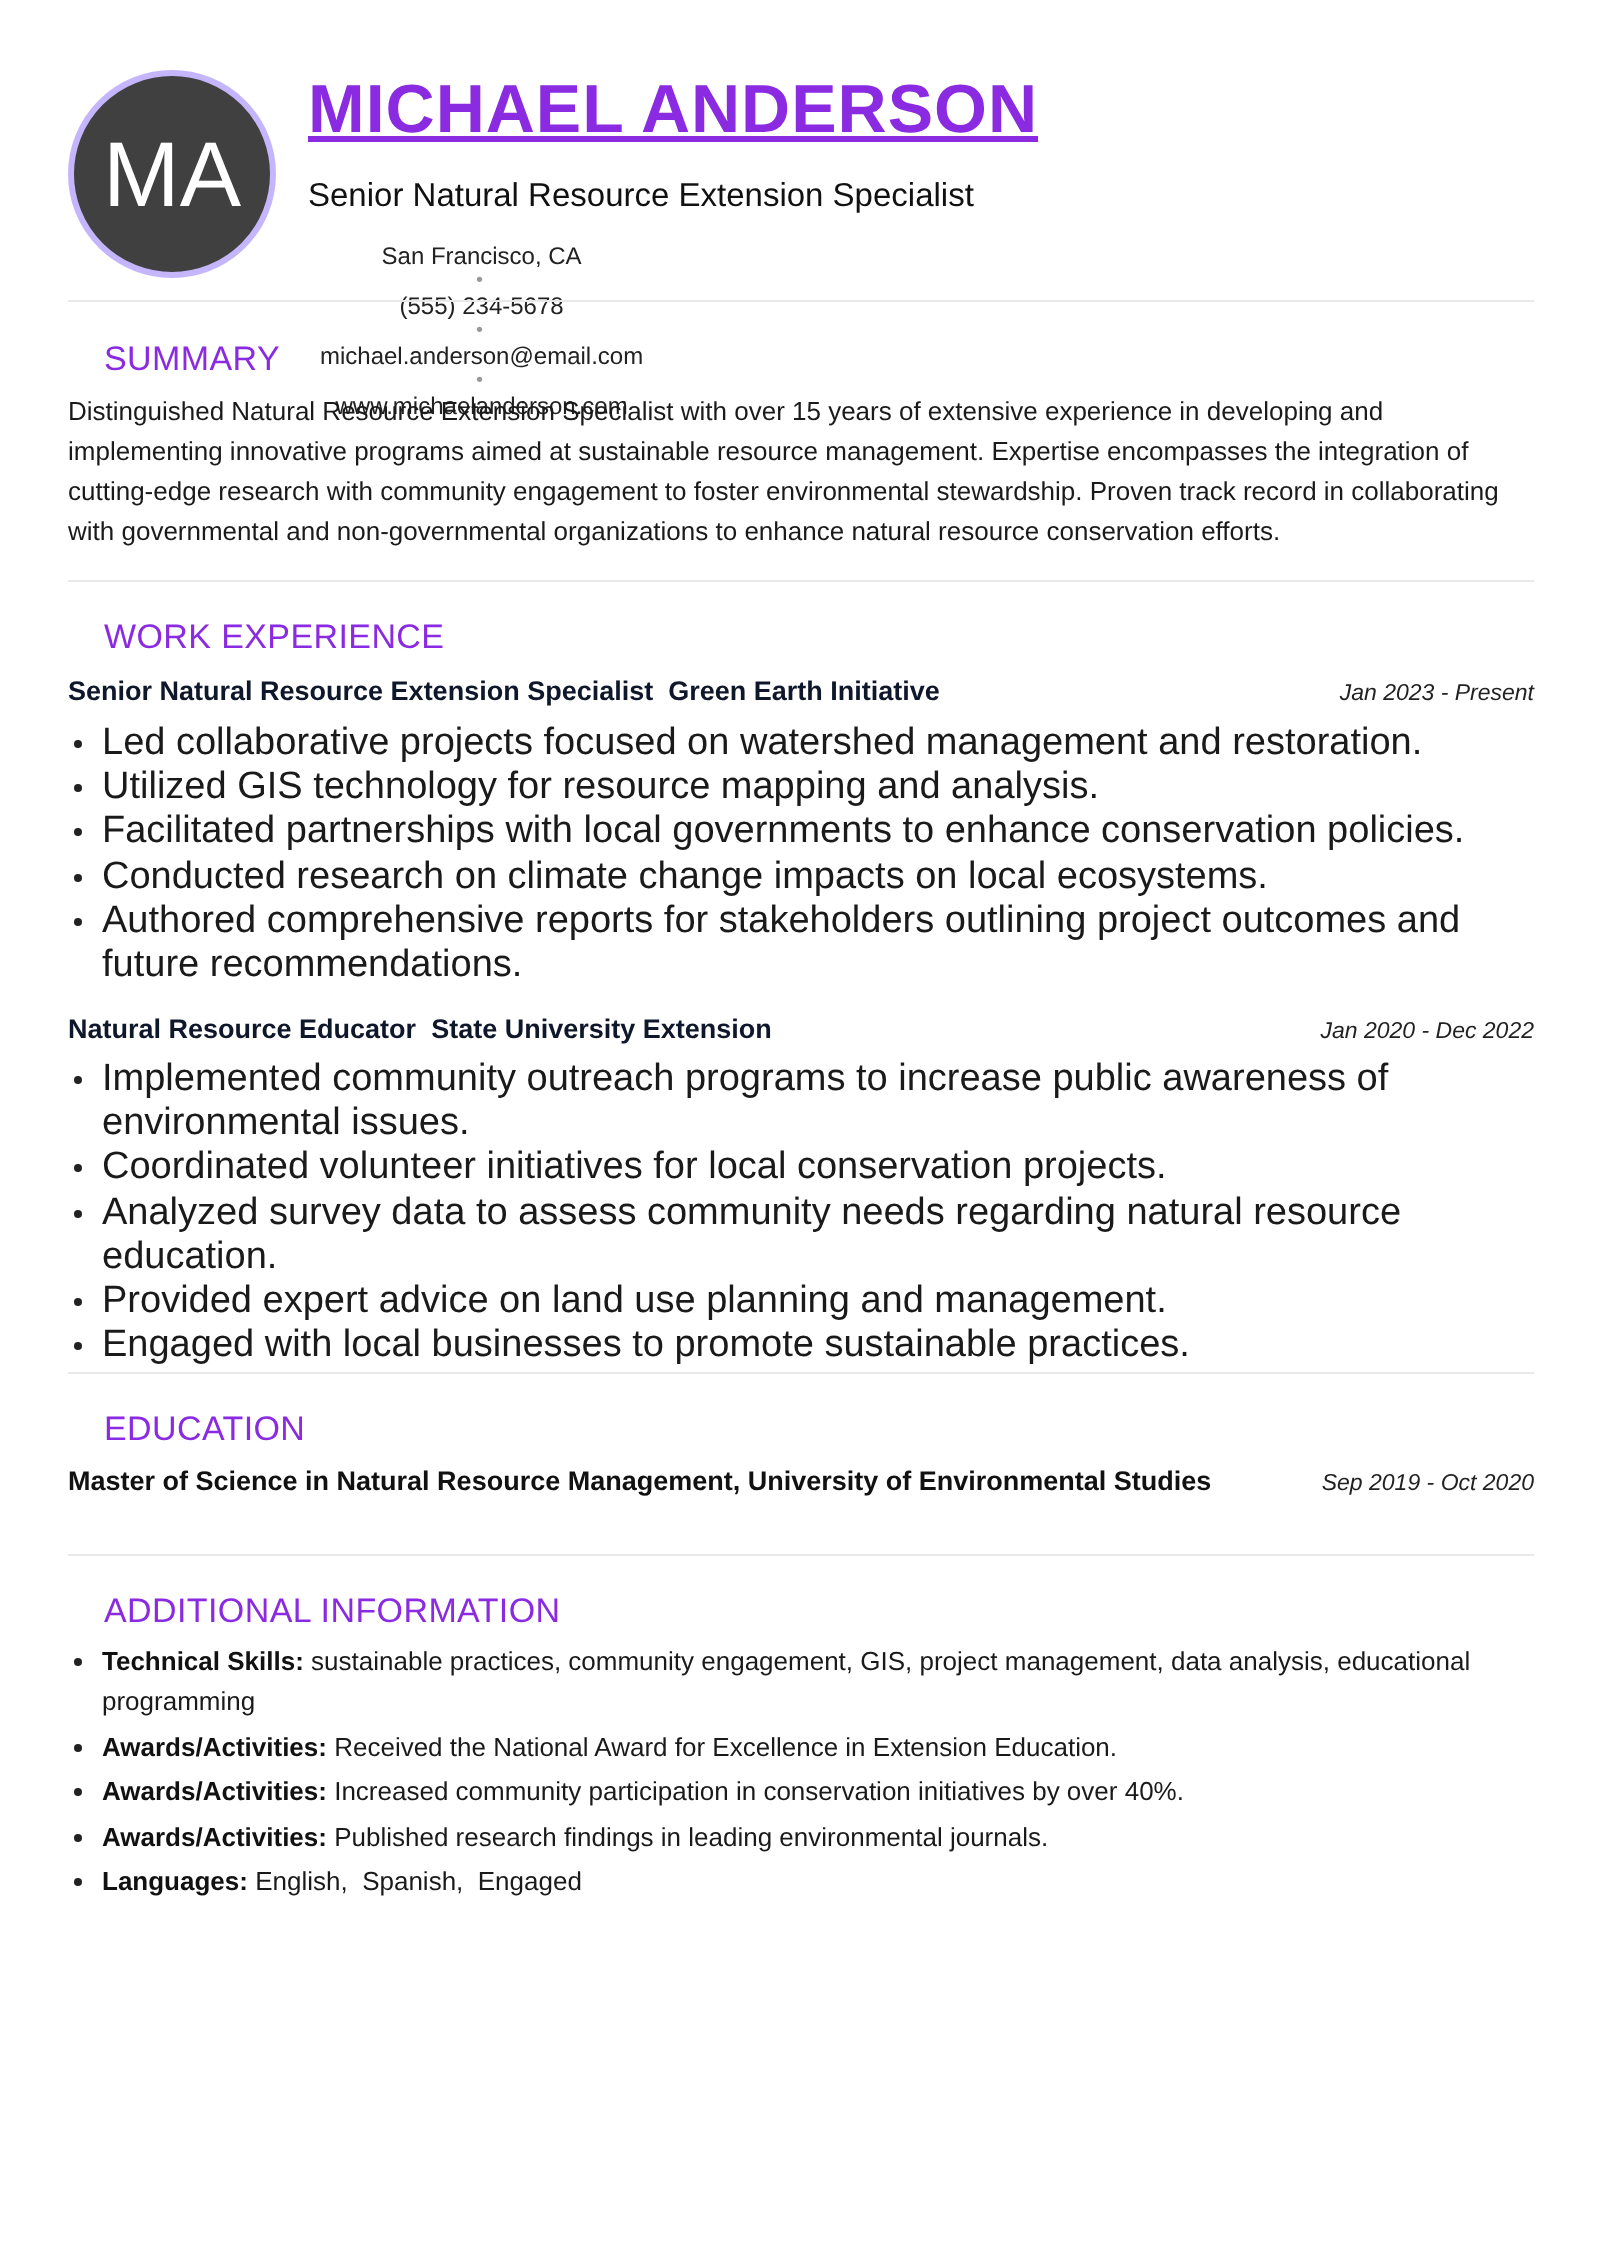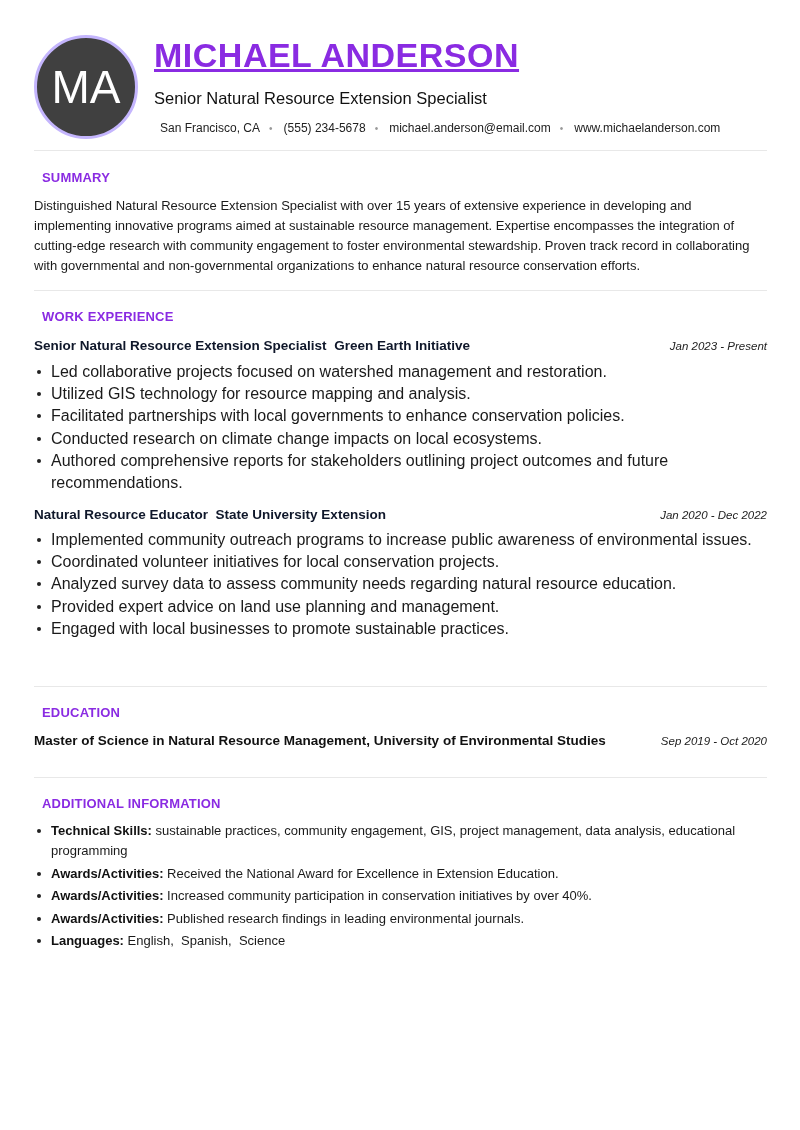--- a/index.html
+++ b/index.html
@@ -1,29 +1,29 @@
 <!DOCTYPE html>
 <html><head>
 <meta charset="utf-8">
 <style>
   html, body { margin: 0; padding: 0; background: #ffffff; }
   body { width: 800px; height: 1130px; position: relative; font-family: "Liberation Sans", sans-serif; color: #111; overflow: hidden; }
   .avatar { position: absolute; left: 34px; top: 35px; width: 98px; height: 98px; border-radius: 50%; background: #404040; border: 3px solid #c4b5fd; display: flex; align-items: center; justify-content: center; color: #fff; font-size: 46px; letter-spacing: 0px; }
   .name { position: absolute; left: 154px; top: 36px; font-size: 34px; font-weight: bold; color: #8a2be2; letter-spacing: 0.5px; white-space: nowrap; text-decoration: underline; }
   .title { position: absolute; left: 154px; top: 89px; font-size: 16.5px; color: #111; white-space: nowrap; }
-  .contacts { position: absolute; left: 160px; top: 121px; font-size: 12px; color: #222; white-space: nowrap; display: flex; align-items: center; }
+  .contacts { position: absolute; left: 160px; top: 121px; font-size: 12px; color: #222; white-space: nowrap; display: flex; align-items: center; flex-direction: column; }
   .contacts .sep { color: #999; margin: 0 11px 0 9px; font-size: 10px; }
   .divider { position: absolute; left: 34px; width: 733px; height: 1px; background: #e8e8e8; }
-  .section-title { position: absolute; left: 42px; font-size: 13px; font-weight: bold; color: #8a2be2; letter-spacing: 0.2px; }
+  .section-title { position: absolute; left: 52px; font-size: 17px; font-weight: normal; color: #8a2be2; letter-spacing: 0.2px; }
   .summary { position: absolute; left: 34px; top: 196px; width: 735px; font-size: 13px; line-height: 20px; color: #1a1a1a; }
   .job-head { position: absolute; left: 34px; width: 733px; display: flex; justify-content: space-between; align-items: baseline; }
   .job-title { font-size: 13.5px; font-weight: bold; color: #0f172a; }
   .job-date { font-size: 11.5px; font-style: italic; color: #222; }
   ul.bullets { position: absolute; left: 34px; margin: 0; padding: 0; list-style: none; width: 733px; }
-  ul.bullets li { position: relative; padding-left: 17px; font-size: 16px; line-height: 22.2px; color: #1a1a1a; }
+  ul.bullets li { position: relative; padding-left: 17px; font-size: 19px; line-height: 22.2px; color: #1a1a1a; }
   ul.bullets li::before { content: ""; position: absolute; left: 3px; top: 9px; width: 4px; height: 4px; border-radius: 50%; background: #222; }
   .edu { position: absolute; left: 34px; top: 733px; width: 733px; display: flex; justify-content: space-between; align-items: baseline; }
   .edu .deg { font-size: 13.5px; font-weight: bold; }
   .edu .date { font-size: 11.5px; font-style: italic; color: #222; }
   ul.addl { position: absolute; left: 34px; top: 821px; margin: 0; padding: 0; list-style: none; width: 733px; }
   ul.addl li { position: relative; padding-left: 17px; font-size: 13px; line-height: 20px; color: #1a1a1a; margin-bottom: 2.5px; }
   ul.addl li::before { content: ""; position: absolute; left: 3px; top: 8px; width: 4px; height: 4px; border-radius: 50%; background: #222; }
   ul.addl li b { font-weight: bold; color: #111; }
 </style>
 </head>
@@ -86,14 +86,14 @@
 </div>
 
 <div class="divider" style="top:777px"></div>
 
 <div class="section-title" style="top:796px">ADDITIONAL INFORMATION</div>
 <ul class="addl">
   <li><b>Technical Skills:</b> <span>sustainable practices, community engagement, GIS, project management, data analysis, educational programming</span></li>
   <li><b>Awards/Activities:</b> <span>Received the National Award for Excellence in Extension Education.</span></li>
   <li><b>Awards/Activities:</b> <span>Increased community participation in conservation initiatives by over 40%.</span></li>
   <li><b>Awards/Activities:</b> <span>Published research findings in leading environmental journals.</span></li>
-  <li><b>Languages:</b> <span style="white-space:pre">English,  Spanish,  Science</span></li>
+  <li><b>Languages:</b> <span style="white-space:pre">English,  Spanish,  Engaged</span></li>
 </ul>
 
 </body></html>

